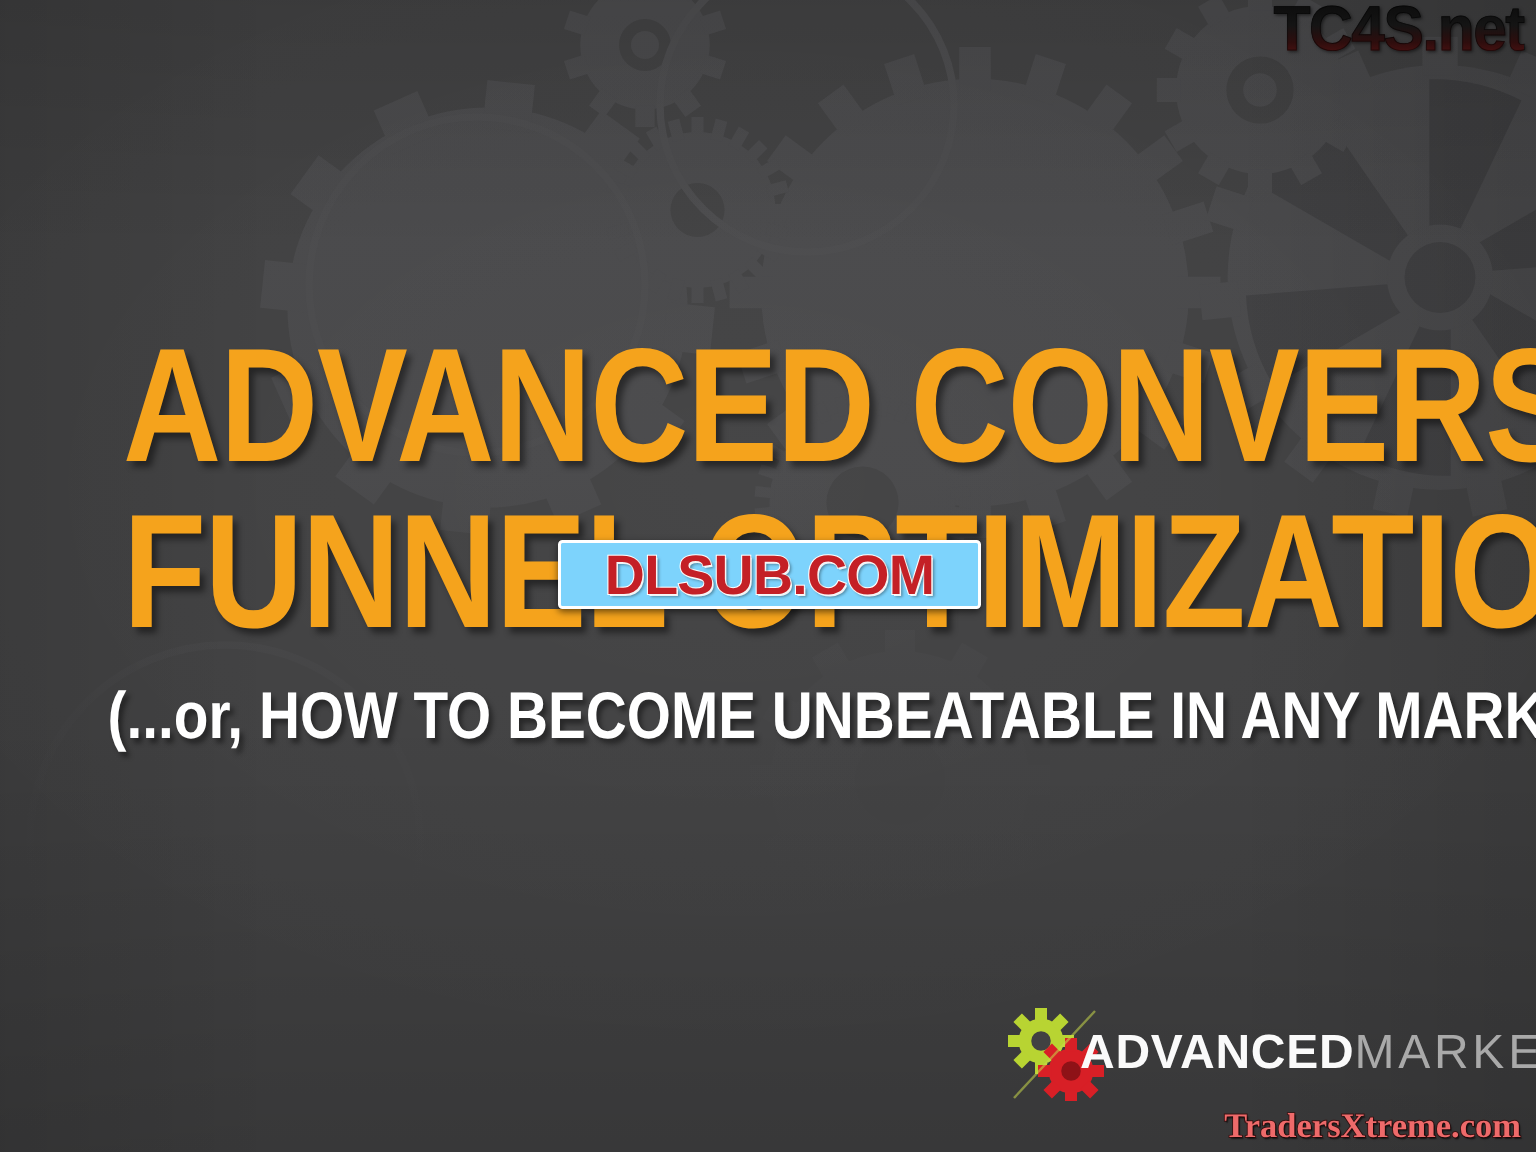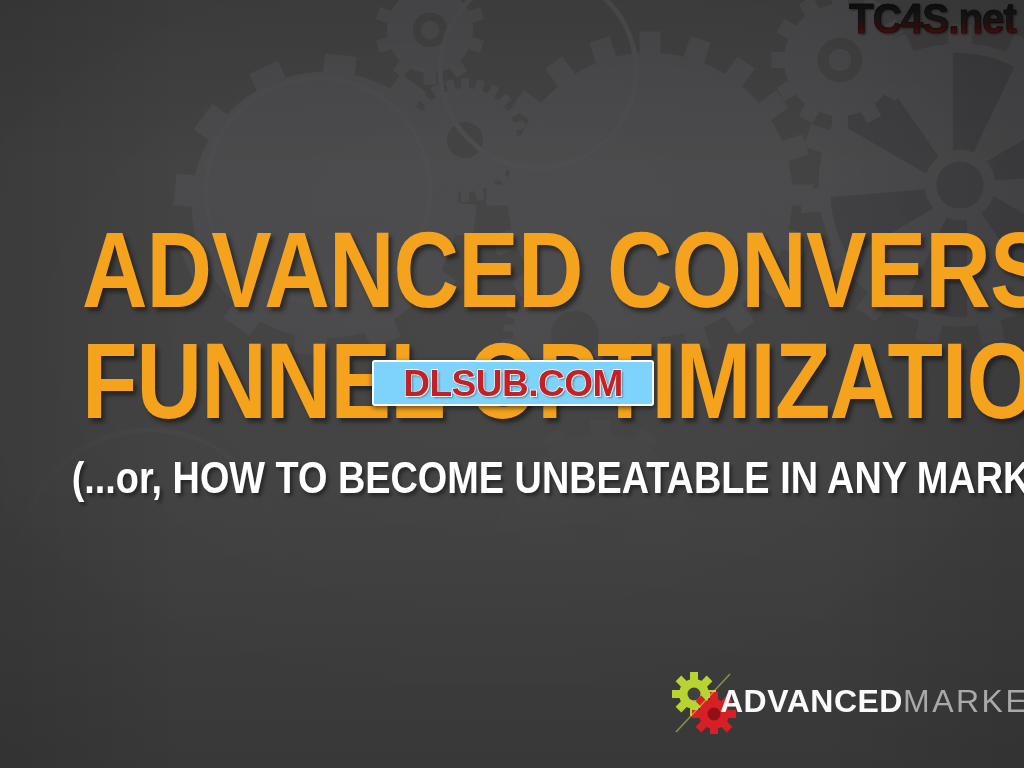--- a/index.html
+++ b/index.html
@@ -452,14 +452,15 @@
         <circle r="6.5" fill="#8E1217"></circle>
       </g>
 
       <path d="M8,60 L62,2" stroke="#C9D94A" stroke-width="1.6" fill="none" opacity="0.55"></path>
     </svg>
     <div id="dm-wordmark">
       <span id="dm-digital">ADVANCED</span><span id="dm-marketer">MARKETER</span>
     </div>
   </div>
 
+  <div id="tx-watermark">TradersXtreme.com</div>
 
 </div>
 
 </body></html>

